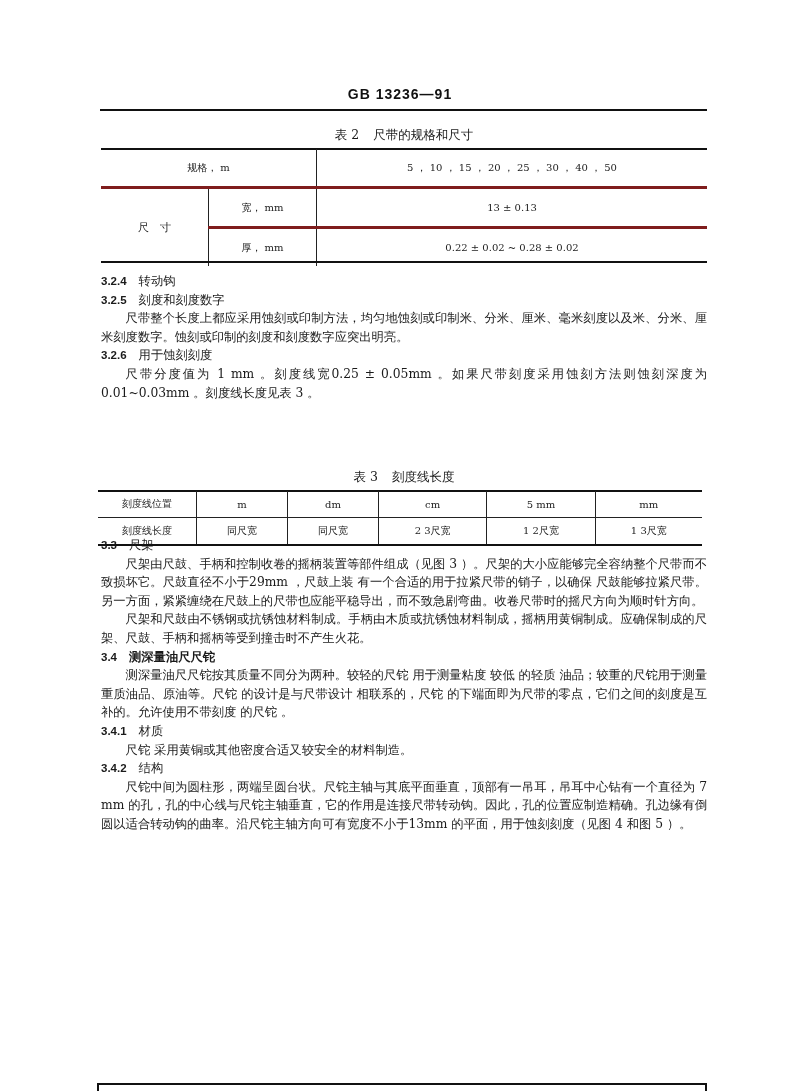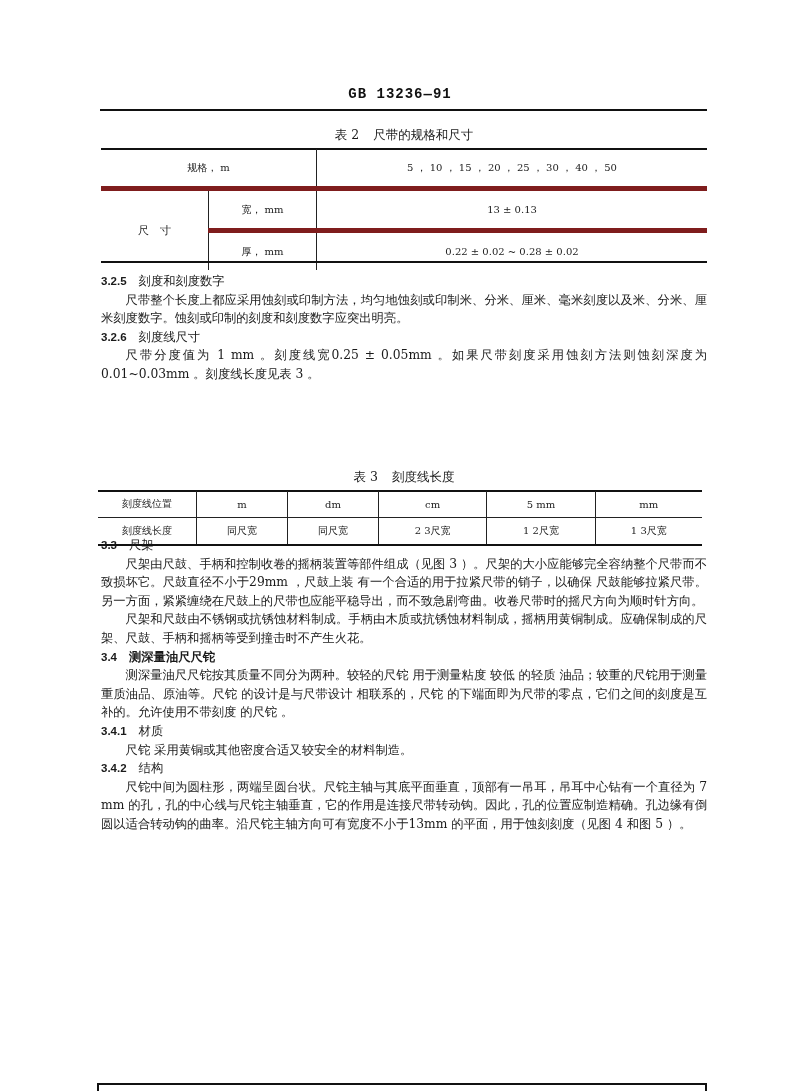--- a/index.html
+++ b/index.html
@@ -1,31 +1,31 @@
 <!DOCTYPE html>
 <html><head>
 <meta charset="utf-8">
 <style>
   html, body { margin: 0; padding: 0; background: #ffffff; }
   body { width: 800px; height: 1091px; position: relative; overflow: hidden;
          font-family: "DejaVu Serif", "Liberation Serif", serif; color: #1a1a1a; }
   .page { position: absolute; left: 0; top: 0; width: 800px; height: 1091px; }
   .std-header { position: absolute; left: 0; width: 800px; top: 86px; text-align: center;
-                font-family: Liberation Mono, monospace; font-weight: bold;
+                font-family: Liberation Sans, sans-serif; font-weight: bold;
                 font-size: 14px; letter-spacing: 1px; color: #111; }
   .hr-top { position: absolute; left: 100px; width: 607px; top: 109px; height: 0;
             border-top: 2px solid #111; }
   .caption { position: absolute; left: 4px; width: 800px; text-align: center;
              font-size: 12.5px; color: #1a1a1a; }
   .caption .num { margin-right: 10px; }
 
   
   .t2 { position: absolute; left: 101px; top: 149px; width: 606px; border-collapse: collapse;
         font-size: 10px; }
-  .t2 td { border-bottom: 5px solid #7f1d1d; border-right: 1px solid #222; text-align: center;
+  .t2 td { border-bottom: 3px solid #7f1d1d; border-right: 1px solid #222; text-align: center;
            padding: 0; color: #222; }
   .t2 td:last-child { border-right: none; }
   .t2 tr.r1 td { height: 37px; }
   .t2 tr.r2 td, .t2 tr.r3 td { height: 37px; }
   .t2-topline { position: absolute; left: 101px; top: 148px; width: 606px; border-top: 2px solid #111; }
   .t2-botline { position: absolute; left: 101px; top: 261px; width: 606px; border-top: 2px solid #111; }
 
   
   .t3 { position: absolute; left: 98px; top: 491px; width: 604px; border-collapse: collapse;
         font-size: 10px; }
@@ -73,25 +73,28 @@
     <tr class="r3">
       <td style="border-bottom:none;">厚， mm</td>
       <td style="border-bottom:none;">0.22 ± 0.02 ~ 0.28 ± 0.02</td>
     </tr>
   </tbody>
     </table>
   <div class="t2-botline"></div>
 
   <div class="body-text" style="top:272px;">
     <p class="sec">
+      <span class="secno">3.2.4</span><span class="sectitle">转动钩</span>
+    </p>
+    <p class="sec">
       <span class="secno">3.2.5</span><span class="sectitle">刻度和刻度数字</span>
     </p>
     <p class="para">尺带整个长度上都应采用蚀刻或印制方法，均匀地蚀刻或印制米、分米、厘米、毫米刻度以及米、分米、厘米刻度数字。蚀刻或印制的刻度和刻度数字应突出明亮。</p>
     <p class="sec">
-      <span class="secno">3.2.6</span><span class="sectitle">刻度线尺寸</span>
+      <span class="secno">3.2.6</span><span class="sectitle">用于蚀刻刻度</span>
     </p>
     <p class="para">尺带分度值为 1 mm 。刻度线宽0.25 ± 0.05mm 。如果尺带刻度采用蚀刻方法则蚀刻深度为0.01~0.03mm 。刻度线长度见表 3 。</p>
   </div>
 
   <div class="caption" style="top:469px;">
     <span class="num">表 3</span>
     <span>刻度线长度</span>
   </div>
   <div class="t3-topline"></div>
   <table class="t3">

